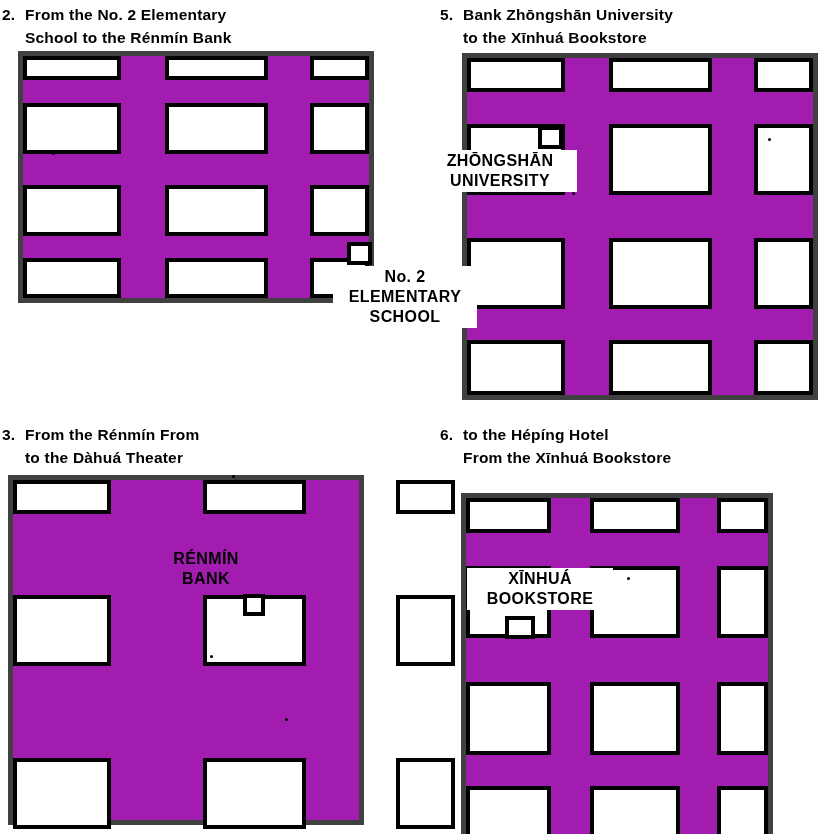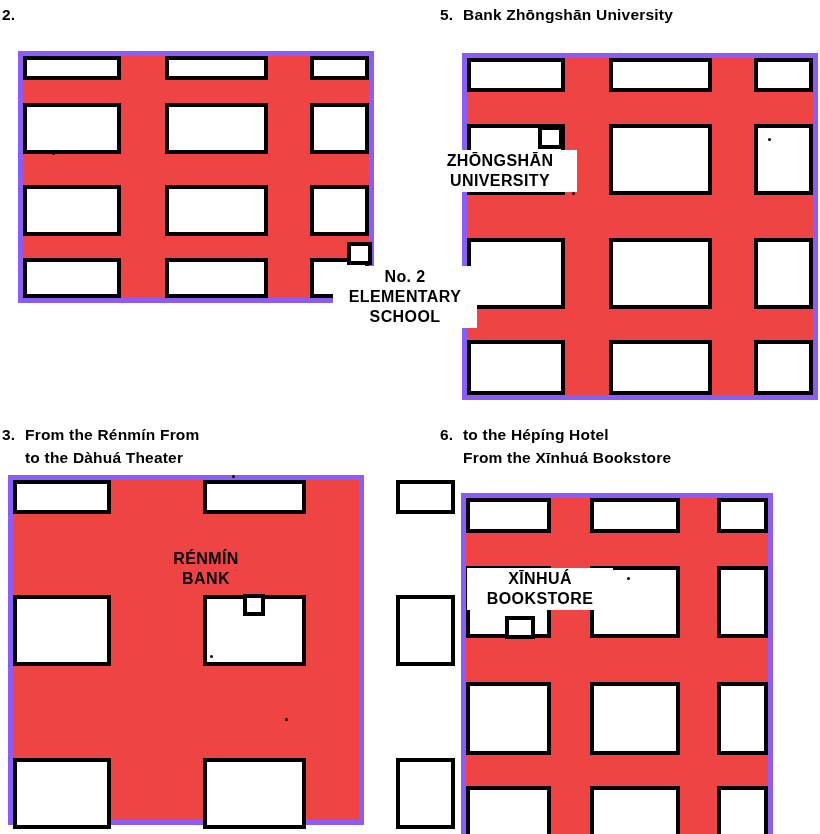--- a/index.html
+++ b/index.html
@@ -6,21 +6,21 @@
   #page{
     position:relative;width:820px;height:834px;background:#fff;
     font-family:"Liberation Sans",sans-serif;color:#000;overflow:hidden;
   }
   
   .heading{position:absolute;display:flex;font-weight:bold;font-size:15.5px;
            line-height:23px;letter-spacing:.2px;white-space:nowrap;}
   .heading .num{width:23px;flex:0 0 23px;}
   
   .map{
-    position:absolute;box-sizing:border-box;background:#ef4444;border:5px solid #8b5cf6;
+    position:absolute;box-sizing:border-box;background:#a21caf;border:5px solid #404040;
     display:grid;
     grid-template-columns:28.2% 12.9% 29.6% 12.3% 17%;
     grid-template-rows:10% 9.6% 21% 12.8% 21% 9.2% 16.4%;
   }
   .map .b{box-sizing:border-box;border:4px solid #000;background:#fff;}
   .map .b:nth-child(3n+1){grid-column:1/2;}
   .map .b:nth-child(3n+2){grid-column:3/4;}
   .map .b:nth-child(3n)  {grid-column:5/6;}
   .map .b:nth-child(-n+3){grid-row:1/2;}
   .map .b:nth-child(n+4):nth-child(-n+6){grid-row:3/4;}
@@ -37,26 +37,31 @@
   
   .speck{position:absolute;width:3px;height:3px;background:#000;border-radius:50%;}
 </style>
 </head>
 <body>
 
 <div id="page">
 
   <div class="heading" style="left:2px;top:3px;">
     <span class="num">2.</span>
+    <span class="lines">
+      <span style="display:block;">From the No. 2 Elementary</span>
+      <span style="display:block;">School to the Rénmín Bank</span>
+    </span>
   </div>
 
   <div class="heading" style="left:440px;top:3px;">
     <span class="num">5.</span>
     <span class="lines">
       <span style="display:block;">Bank Zhōngshān University</span>
+      <span style="display:block;">to the Xīnhuá Bookstore</span>
     </span>
   </div>
 
   <div class="heading" style="left:2px;top:423px;">
     <span class="num">3.</span>
     <span class="lines">
       <span style="display:block;">From the Rénmín From</span>
       <span style="display:block;">to the Dàhuá Theater</span>
     </span>
   </div>

